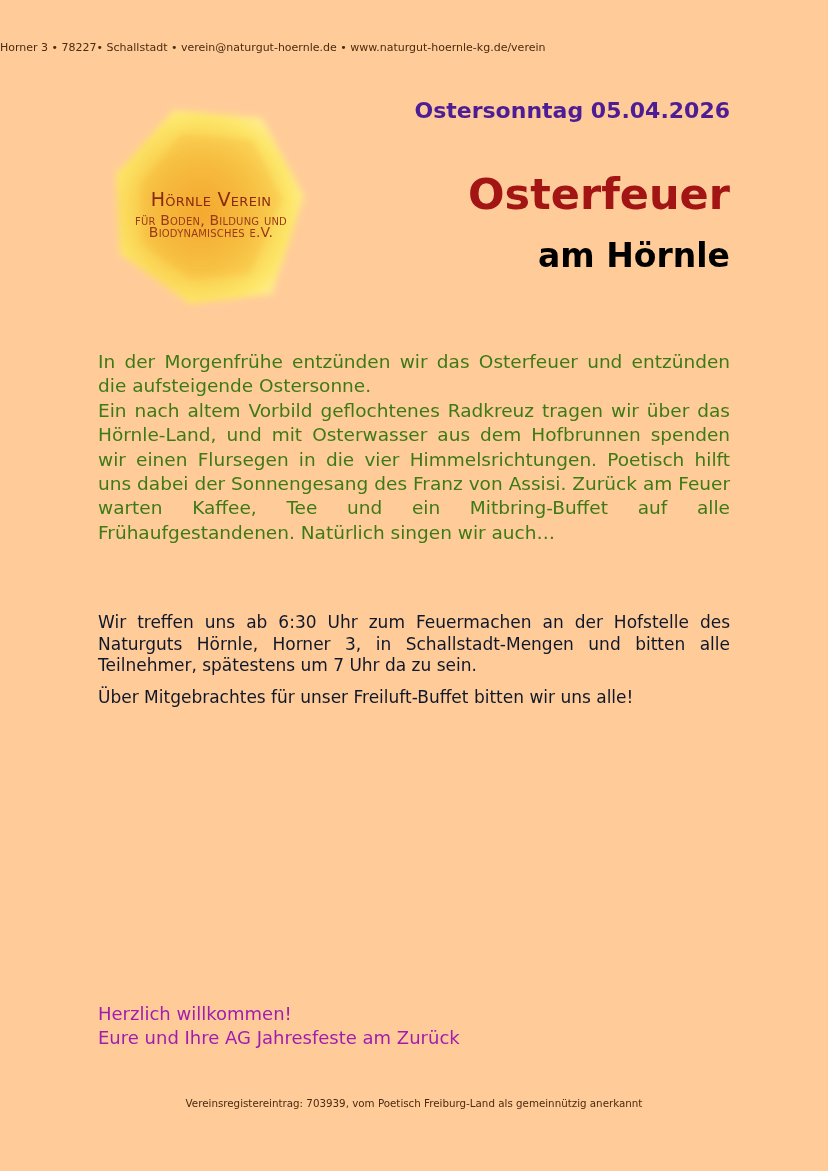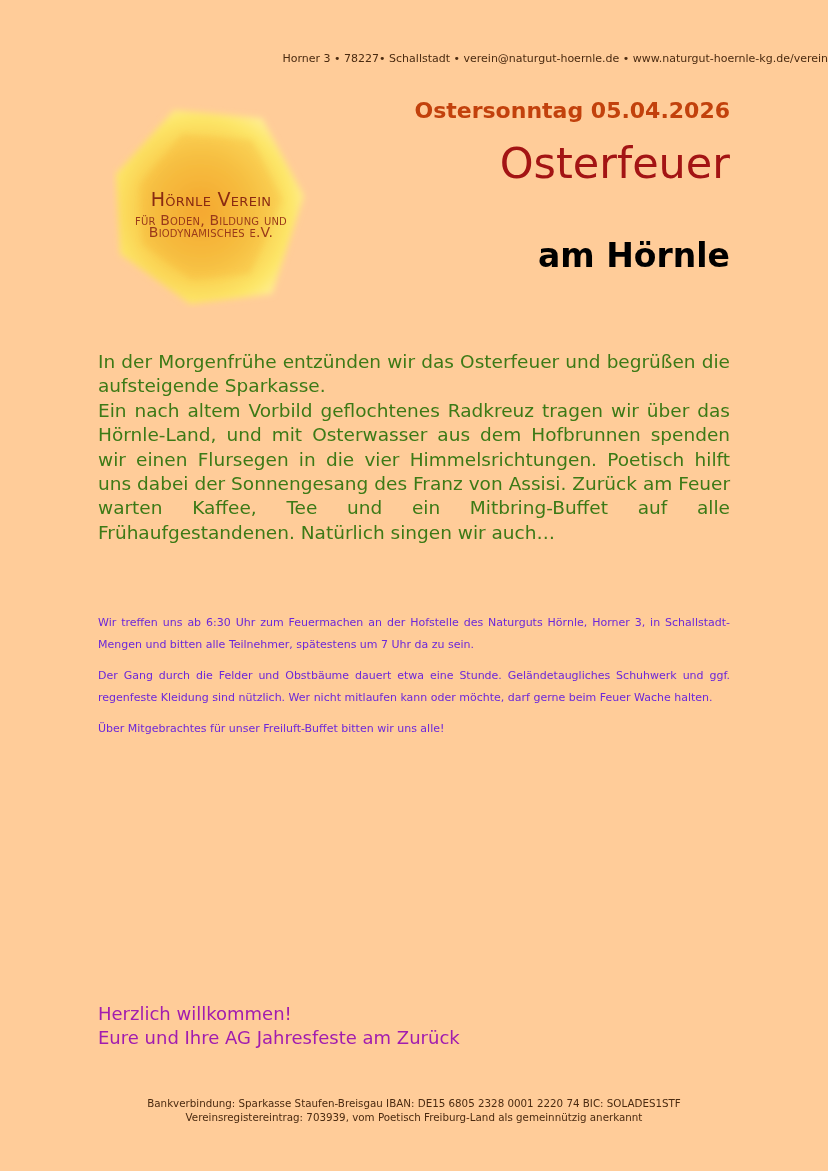--- a/index.html
+++ b/index.html
@@ -4,60 +4,60 @@
   <style>
     html, body { margin: 0; padding: 0; }
     body {
       width: 828px; height: 1171px;
       background: #FFCC99;
       position: relative;
       overflow: hidden;
       font-family: "DejaVu Sans", sans-serif;
     }
     .header-line {
-      position: absolute; top: 52px; left: 0; width: 828px;
-      text-align: right; font-size: 11px; color: #4a2a10;
+      position: absolute; top: 41px; left: 0; width: 828px;
+      text-align: left; font-size: 11px; color: #4a2a10;
     }
     .logo {
       position: absolute; left: 112px; top: 104px; width: 198px; height: 204px;
     }
     .logo svg { position: absolute; left: 0; top: 0; }
     .logo-title {
       position: absolute; left: 0; top: 84px; width: 198px; text-align: center;
       font-family: "DejaVu Sans", sans-serif; font-weight: normal;
       font-size: 19px; color: #8a2a12; letter-spacing: 0.3px;
       font-variant: small-caps;
     }
     .logo-sub {
       position: absolute; left: 0; top: 110px; width: 198px; text-align: center;
       font-size: 14px; line-height: 12px; color: #9a3a1a;
       font-variant: small-caps; letter-spacing: 0.2px;
     }
     .date-line {
       position: absolute; right: 98px; top: 98px;
       font-family: "DejaVu Sans", sans-serif; font-weight: bold;
-      font-size: 22px; color: #c2410c;
+      font-size: 22px; color: #4c1d95;
     }
     .title {
-      position: absolute; right: 98px; top: 138px;
-      font-weight: normal; font-size: 43px; color: #a31414;
+      position: absolute; right: 98px; top: 169px;
+      font-weight: bold; font-size: 43px; color: #a31414;
     }
     .subtitle {
       position: absolute; right: 98px; top: 236px;
       font-weight: bold; font-size: 33px; color: #000000;
     }
     .intro {
       position: absolute; left: 98px; top: 350px; width: 632px;
       font-size: 18.5px; line-height: 24.4px; color: #3c7a16;
       text-align: justify;
     }
     .intro p { margin: 0; }
     .details {
       position: absolute; left: 98px; top: 612px; width: 632px;
-      font-size: 11px; line-height: 21.6px; color: #6d28d9;
+      font-size: 17px; line-height: 21.6px; color: #0f172a;
       text-align: justify;
     }
     .details p { margin: 0 0 10px 0; }
     .details p.gap { margin-top: 22px; }
     .closing {
       position: absolute; left: 98px; top: 1002px;
       font-size: 18px; line-height: 24px; color: #a21caf;
     }
     .footer {
       position: absolute; left: 0; top: 1096px; width: 828px; text-align: center;
@@ -90,31 +90,29 @@
     <div>für Boden, Bildung und</div>
     <div>Biodynamisches e.V.</div>
   </div>
 </div>
 
 <div class="date-line">Ostersonntag 05.04.2026</div>
 <div class="title">Osterfeuer</div>
 <div class="subtitle">am Hörnle</div>
 
 <div class="intro">
-  <p>In der Morgenfrühe entzünden wir das Osterfeuer und begrüßen die aufsteigende Sparkasse.</p>
+  <p>In der Morgenfrühe entzünden wir das Osterfeuer und entzünden die aufsteigende Ostersonne.</p>
   <p>Ein nach altem Vorbild geflochtenes Radkreuz tragen wir über das Hörnle-Land, und mit Osterwasser aus dem Hofbrunnen spenden wir einen Flursegen in die vier Himmelsrichtungen. Poetisch hilft uns dabei der Sonnengesang des Franz von Assisi. Zurück am Feuer warten Kaffee, Tee und ein Mitbring-Buffet auf alle Frühaufgestandenen. Natürlich singen wir auch…</p>
 </div>
 
 <div class="details">
   <p>Wir treffen uns ab 6:30 Uhr zum Feuermachen an der Hofstelle des Naturguts Hörnle, Horner 3, in Schallstadt-Mengen und bitten alle Teilnehmer, spätestens um 7 Uhr da zu sein.</p>
-  <p>Der Gang durch die Felder und Obstbäume dauert etwa eine Stunde. Geländetaugliches Schuhwerk und ggf. regenfeste Kleidung sind nützlich. Wer nicht mitlaufen kann oder möchte, darf gerne beim Feuer Wache halten.</p>
   <p>Über Mitgebrachtes für unser Freiluft-Buffet bitten wir uns alle!</p>
 </div>
 
 <div class="closing">
   <div>Herzlich willkommen!</div>
   <div>Eure und Ihre AG Jahresfeste am Zurück</div>
 </div>
 
 <div class="footer">
-  <div>Bankverbindung: Sparkasse Staufen-Breisgau IBAN: DE15 6805 2328 0001 2220 74 BIC: SOLADES1STF</div>
   <div>Vereinsregistereintrag: 703939, vom Poetisch Freiburg-Land als gemeinnützig anerkannt</div>
 </div>
 
 </body></html>

